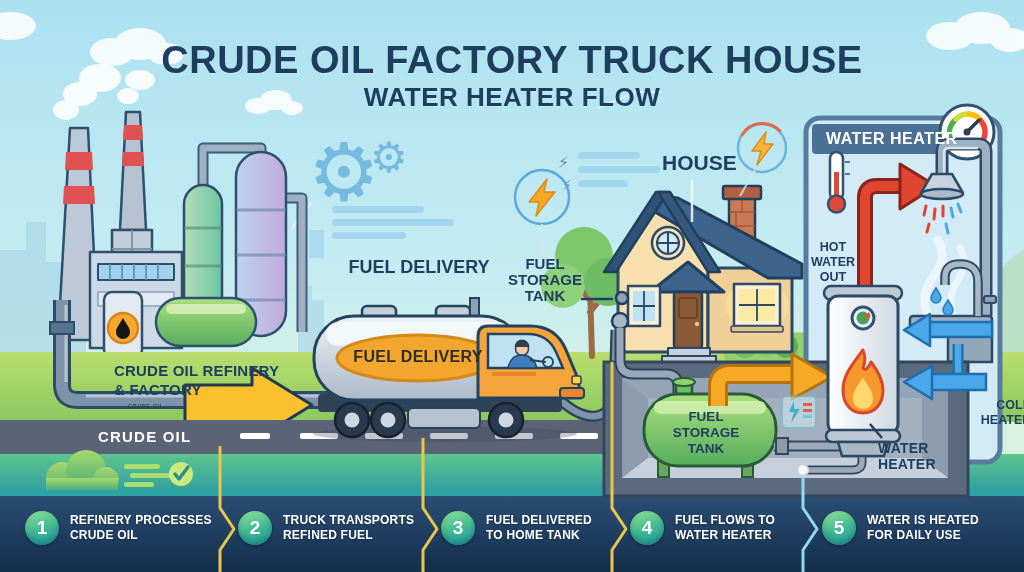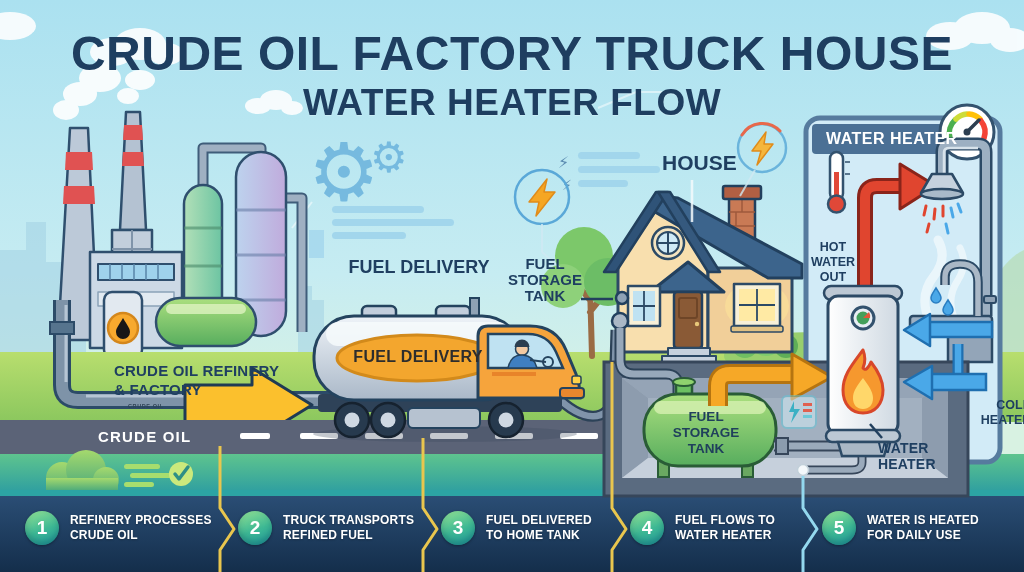--- a/index.html
+++ b/index.html
@@ -8,22 +8,22 @@
     font-family:"Liberation Sans",sans-serif;
     background:linear-gradient(180deg,#abe1f0 0%,#c6ecf2 48%,#d8f2e2 72%,#d8f2e2 100%);
   }
   #scene{position:absolute;left:0;top:0;}
   .lbl{position:absolute;font-weight:800;color:#1f3f61;z-index:5;}
   .lbl div{white-space:nowrap;}
   .center{text-align:center;}
 
   #title{left:0;top:26px;width:1024px;text-align:center;line-height:1.16;letter-spacing:.5px;
          color:#1e3e60;text-shadow:0 1px 0 rgba(255,255,255,.25);}
-  #title .t1{font-size:48px;}
-  #title .t2{font-size:37px;}
+  #title .t1{font-size:38px;margin-top:12px;}
+  #title .t2{font-size:26px;}
 
   #refinery-label{left:86px;top:362px;font-size:15px;line-height:1.25;letter-spacing:.2px;margin-left:28px;}
   #pipe-tiny-label{left:128px;top:403px;font-size:5.5px;letter-spacing:.6px;color:#2e4356;}
   #road-label{left:98px;top:428px;font-size:15px;color:#ffffff;letter-spacing:1.2px;}
   #truck-label{left:344px;top:256px;width:150px;font-size:18px;line-height:1.25;}
   #truck-badge-label{left:340px;top:348px;width:156px;font-size:16px;color:#2d2d2d;letter-spacing:.3px;}
   #storage-pointer-label{left:500px;top:256px;width:90px;font-size:15px;line-height:1.08;}
   #house-label{left:662px;top:151px;width:62px;font-size:21px;}
   #panel-title{left:826px;top:130px;font-size:16px;color:#ffffff;letter-spacing:.5px;z-index:6;}
   #hot-water-label{left:806px;top:240px;width:54px;font-size:12.5px;line-height:1.2;}

